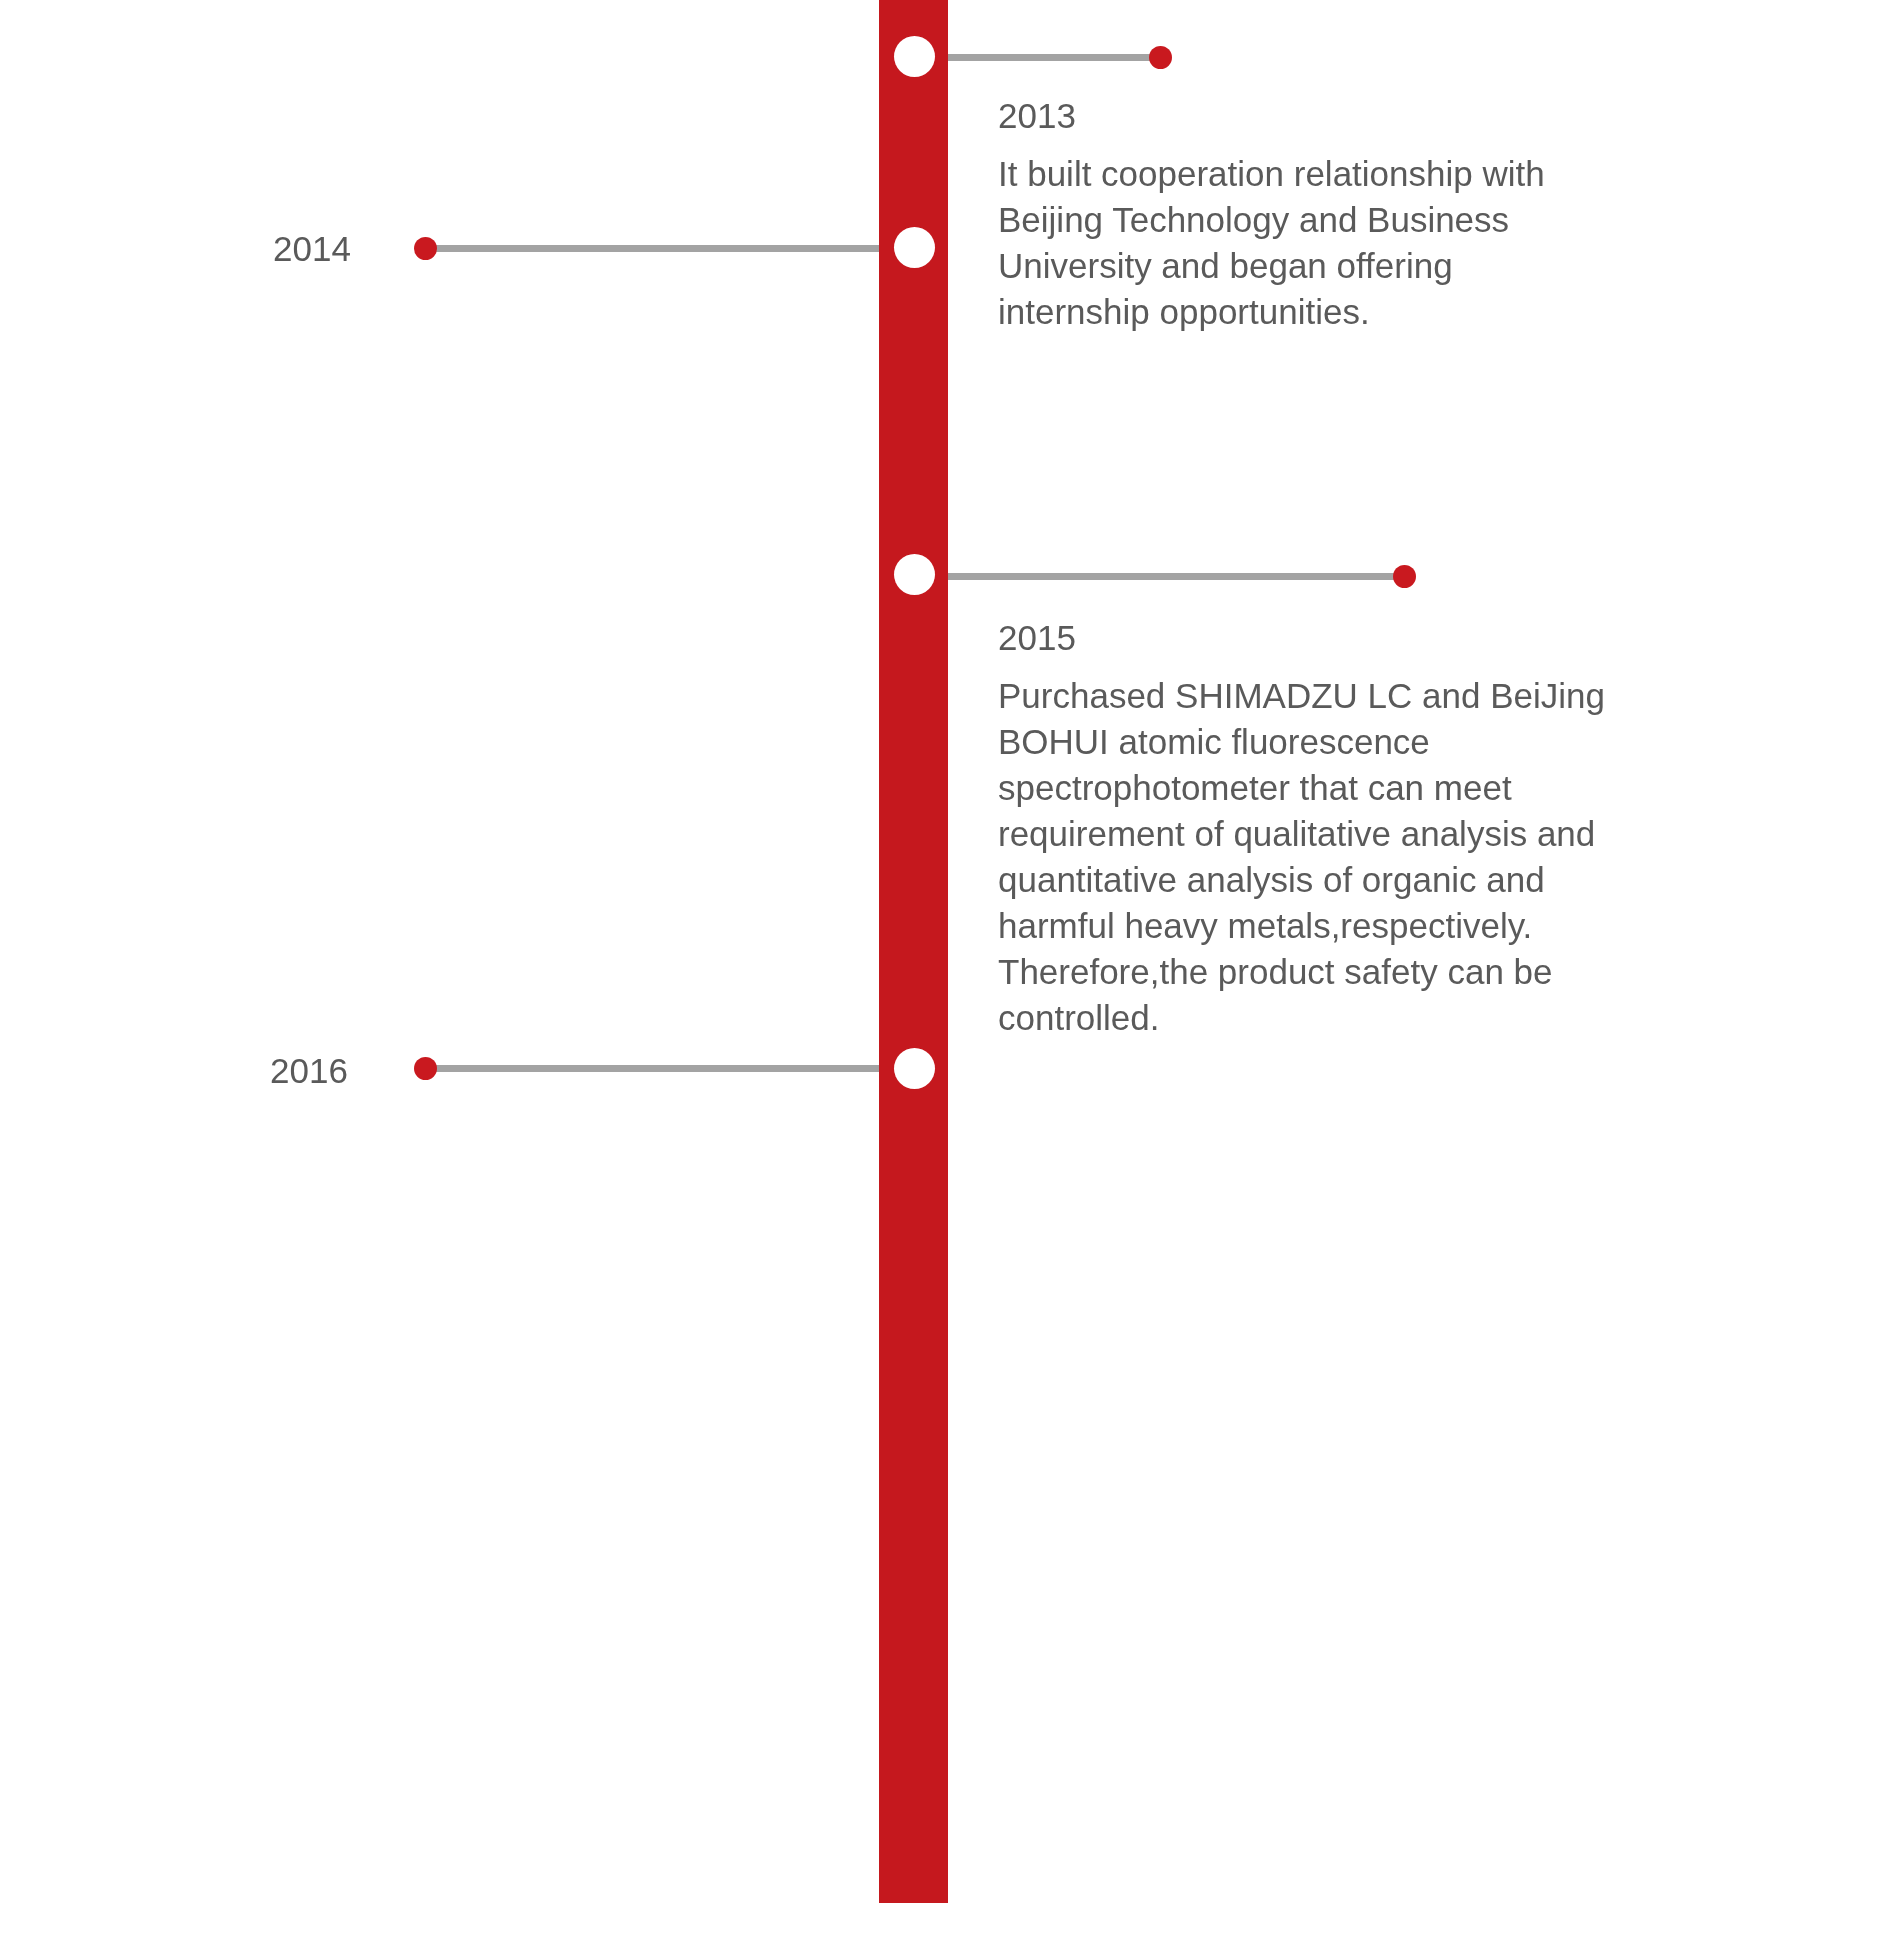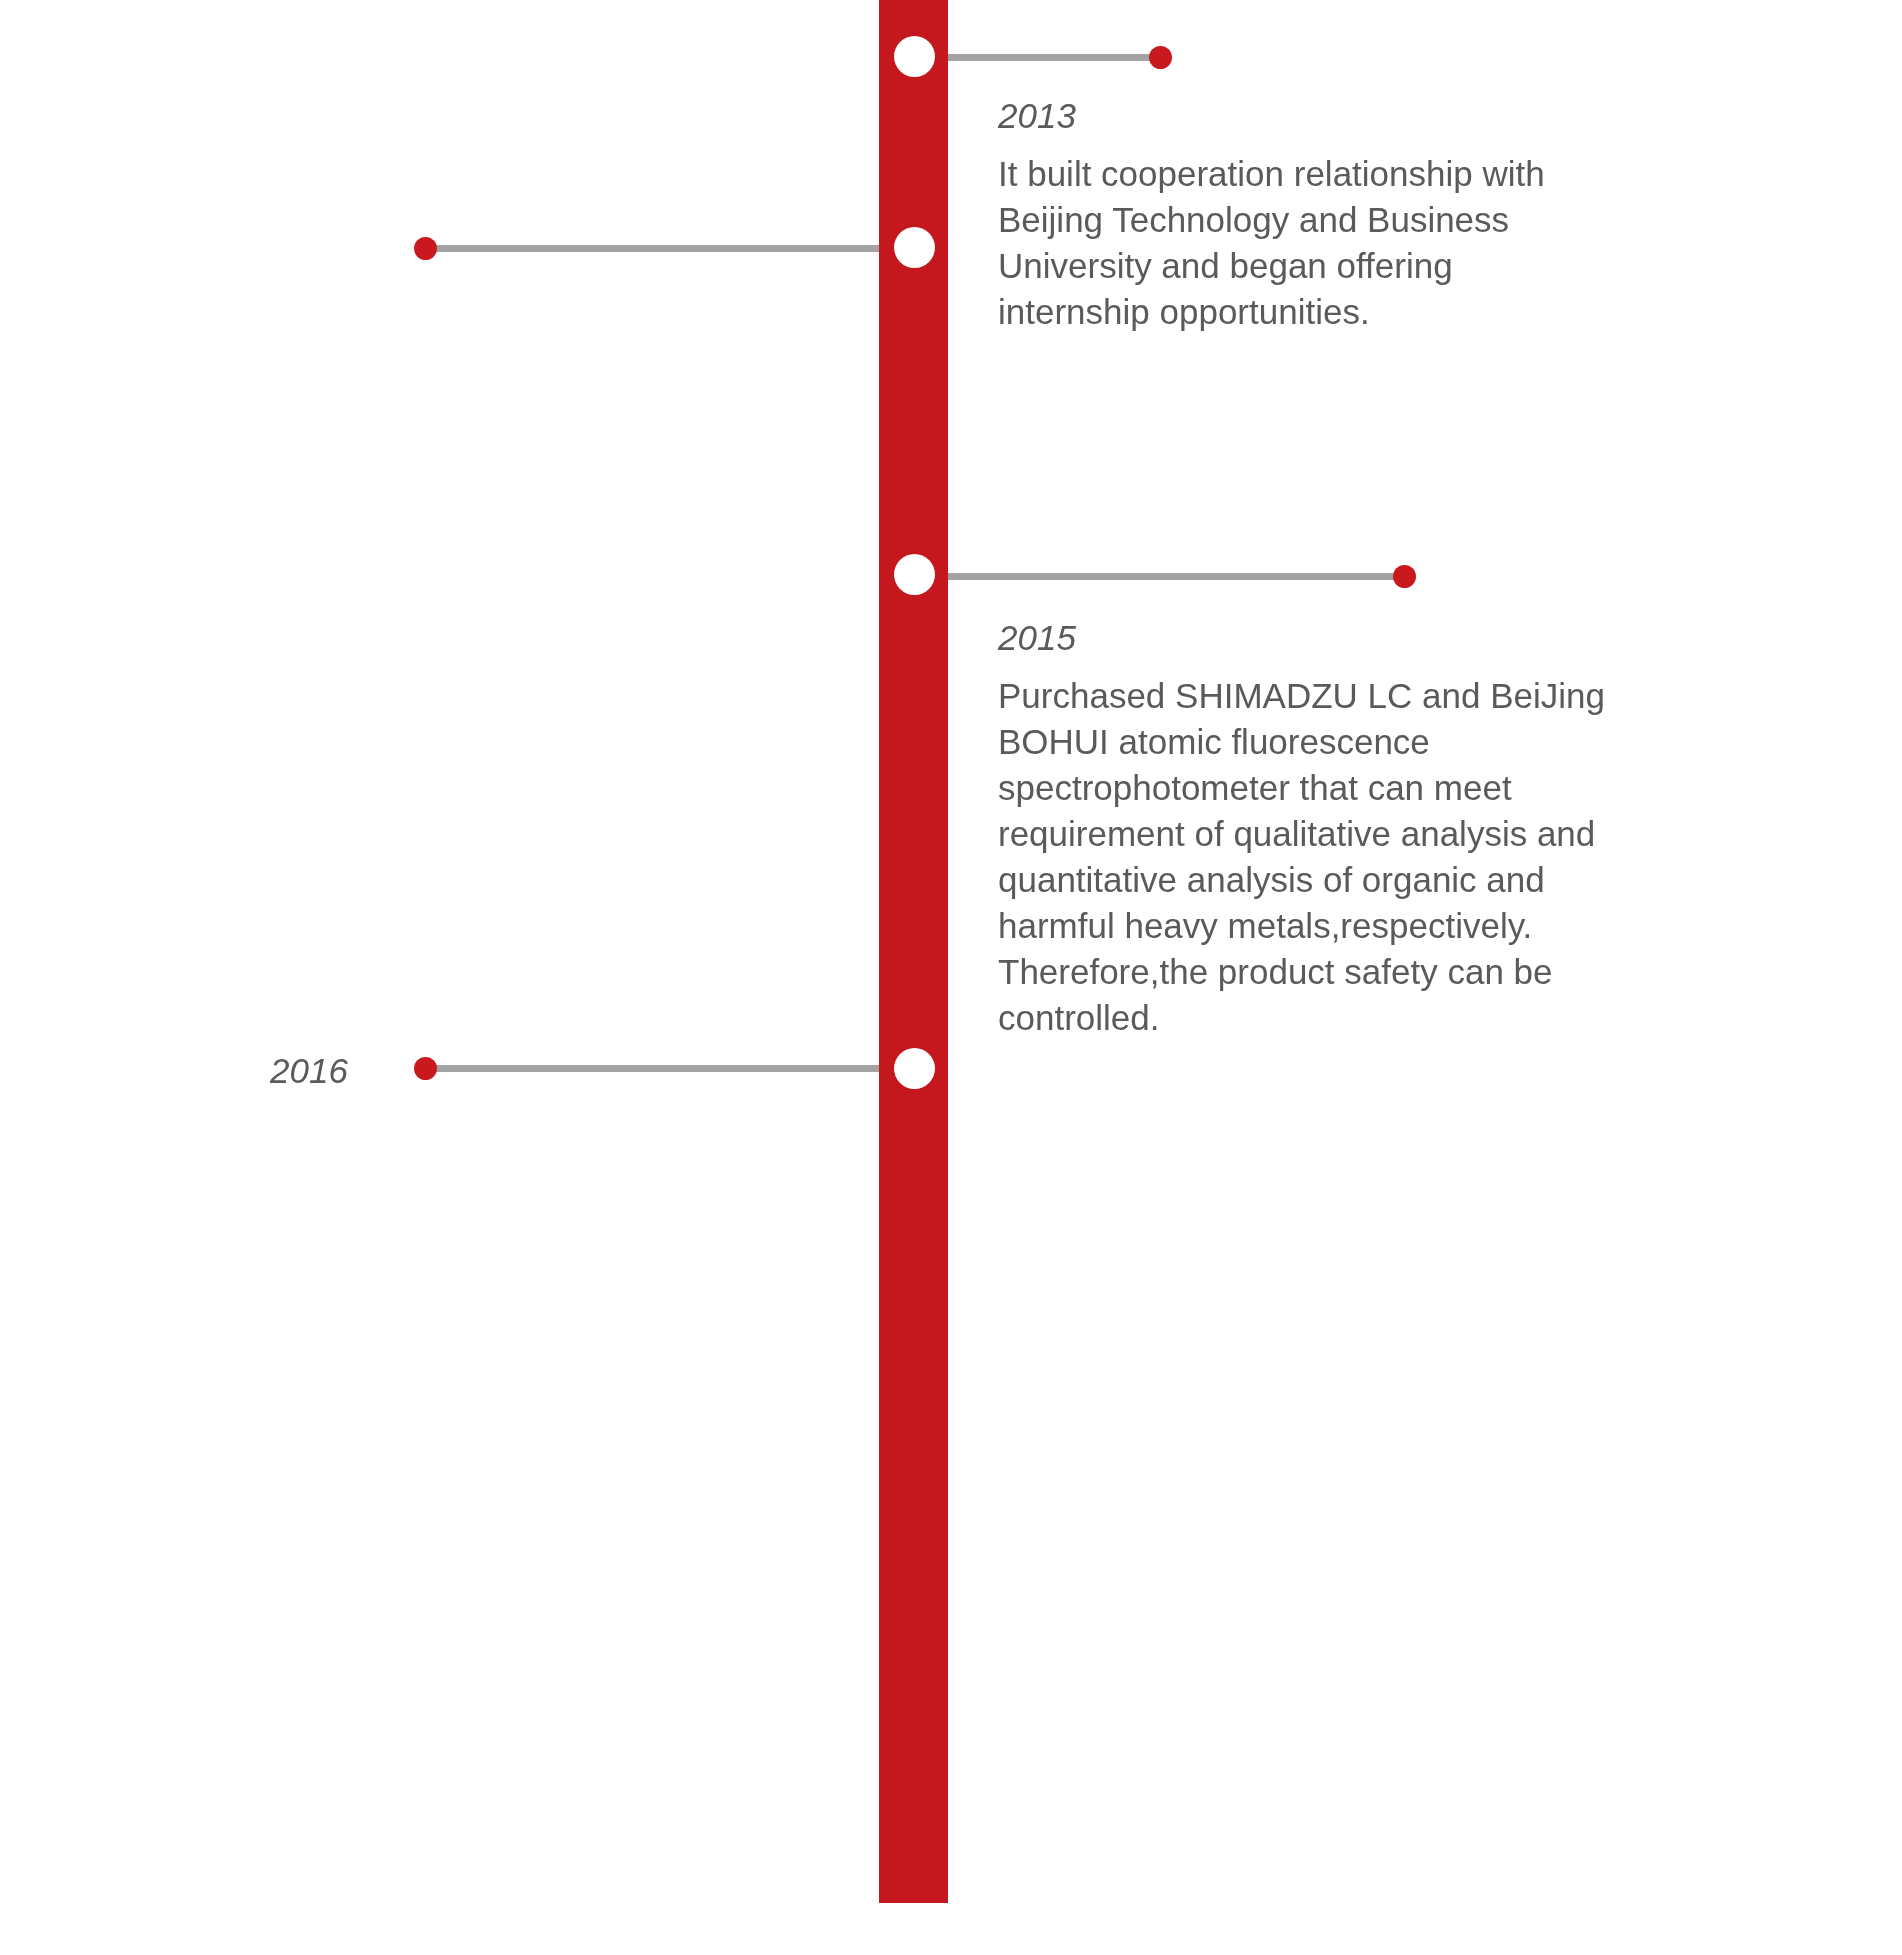--- a/index.html
+++ b/index.html
@@ -42,21 +42,21 @@
     height: 41px;
     border-radius: 50%;
     background: var(--node-white, #ffffff);
   }
   .text {
     position: absolute;
     color: var(--text-gray, #5a5a5a);
     font-size: 35px;
     line-height: 46px;
   }
-  .year  { white-space: pre; font-style: italic; }
+  .year  { white-space: pre; }
   .body  { white-space: pre-wrap; margin-top: 12px; }
 
   
   .e0 .conn { left: 948px; top: 54px;  width: 213px; }
   .e0 .dot  { left: 1149px; top: 46px;  }
   .e0 .node { left: 894px; top: 36px;  }
   .e0 .text { left: 998px; top: 93px; max-width: 878px; }
 
   
   .e1 .conn { left: 426px;  top: 245px; width: 453px; }
@@ -94,20 +94,21 @@
 University and began offering
 internship opportunities.</div>
     </div>
   </section>
 
   <section class="event e1">
     <span class="conn"></span>
     <span class="dot"></span>
     <span class="node"></span>
     <div class="text">
+      <div class="year">2014</div>
     </div>
   </section>
 
   <section class="event e2">
     <span class="conn"></span>
     <span class="dot"></span>
     <span class="node"></span>
     <div class="text">
       <div class="year">2015</div>
       <div class="body">Purchased SHIMADZU LC and BeiJing

